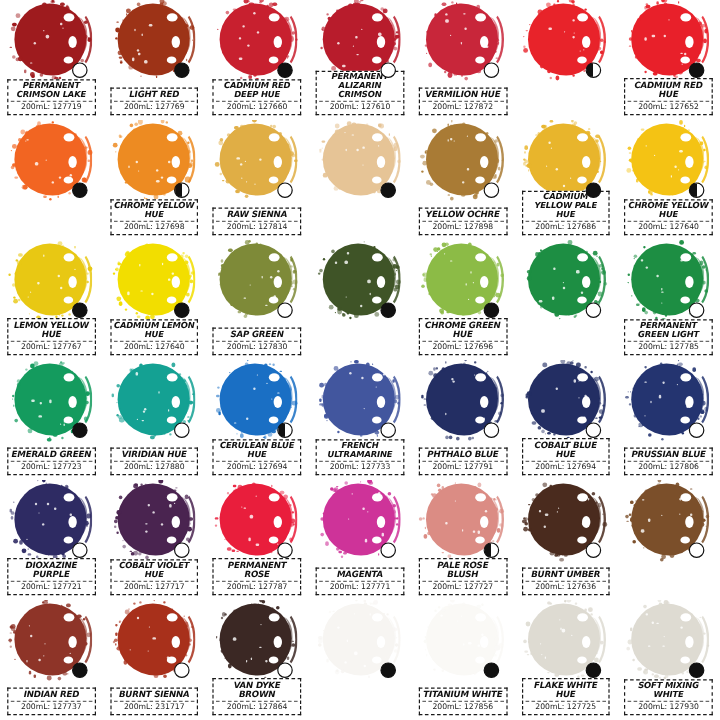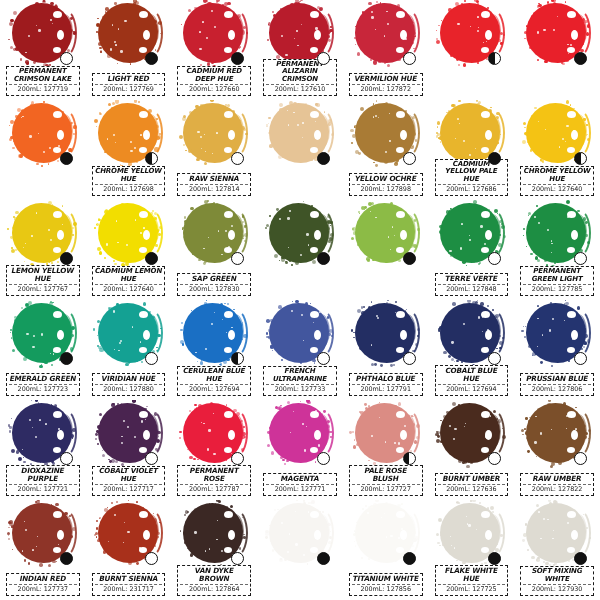--- a/index.html
+++ b/index.html
@@ -465,20 +465,24 @@
           <span class="sp" style="width: 0.980547px; height: 0.980547px; left: 43.7434px; top: 50.6279px; background: rgb(255, 255, 255); opacity: 0.8;"></span>
           <span class="sp" style="width: 2.40123px; height: 2.40123px; left: 12.3927px; top: 29.4383px; background: rgb(255, 255, 255); opacity: 0.8;"></span>
           <span class="sp" style="width: 2.51531px; height: 2.51531px; left: 19.2572px; top: 26.8923px; background: rgb(255, 255, 255); opacity: 0.8;"></span>
           <span class="sp" style="width: 1.56466px; height: 1.56466px; left: 43.1506px; top: 41.7145px; background: rgb(255, 255, 255); opacity: 0.8;"></span>
           <span class="nick1"></span>
           <span class="nick2"></span>
           <span class="nick3"></span>
         </div>
       </div>
       <div class="marker filled"></div>
+      <div class="label-box">
+        <div class="label-name">CADMIUM RED HUE</div>
+        <div class="label-code">200mL: 127652</div>
+      </div>
     </div>
     <div class="swatch-cell">
       <div class="blob-wrap">
         <div class="blob" style="color: rgb(242, 101, 34);">
           <div class="body" style="background: rgb(242, 101, 34);"></div>
           <div class="arc"></div>
           <div class="arc2"></div>
           <span class="sp" style="width: 1.30124px; height: 1.30124px; left: 63.3819px; top: 31.2191px; background: rgb(242, 101, 34); opacity: 0.55;"></span>
           <span class="sp" style="width: 4.09961px; height: 4.09961px; left: 58.3648px; top: 46.3664px; background: rgb(242, 101, 34); opacity: 0.85;"></span>
           <span class="sp" style="width: 3.21807px; height: 3.21807px; left: 63.608px; top: 23.4034px; background: rgb(242, 101, 34); opacity: 0.84;"></span>
@@ -1049,20 +1053,24 @@
           <span class="sp" style="width: 1.05513px; height: 1.05513px; left: 16.8947px; top: 8.59039px; background: rgb(255, 255, 255); opacity: 0.8;"></span>
           <span class="sp" style="width: 1.72658px; height: 1.72658px; left: 36.8535px; top: 46.6868px; background: rgb(255, 255, 255); opacity: 0.8;"></span>
           <span class="sp" style="width: 1.64193px; height: 1.64193px; left: 22.4102px; top: 14.548px; background: rgb(255, 255, 255); opacity: 0.8;"></span>
           <span class="sp" style="width: 1.1536px; height: 1.1536px; left: 35.0436px; top: 34.397px; background: rgb(255, 255, 255); opacity: 0.8;"></span>
           <span class="nick1"></span>
           <span class="nick2"></span>
           <span class="nick3"></span>
         </div>
       </div>
       <div class="marker filled"></div>
+      <div class="label-box">
+        <div class="label-name">CHROME GREEN HUE</div>
+        <div class="label-code">200mL: 127696</div>
+      </div>
     </div>
     <div class="swatch-cell">
       <div class="blob-wrap">
         <div class="blob" style="color: rgb(29, 142, 67);">
           <div class="body" style="background: rgb(29, 142, 67);"></div>
           <div class="arc"></div>
           <div class="arc2"></div>
           <span class="sp" style="width: 1.87506px; height: 1.87506px; left: 60.733px; top: 32.2198px; background: rgb(29, 142, 67); opacity: 0.98;"></span>
           <span class="sp" style="width: 2.40113px; height: 2.40113px; left: 11.0925px; top: 52.311px; background: rgb(29, 142, 67); opacity: 0.45;"></span>
           <span class="sp" style="width: 1.15701px; height: 1.15701px; left: 11.2353px; top: 5.54849px; background: rgb(29, 142, 67); opacity: 0.81;"></span>
@@ -1095,24 +1103,20 @@
           <span class="sp" style="width: 2.11134px; height: 2.11134px; left: 21.6573px; top: 45.4206px; background: rgb(255, 255, 255); opacity: 0.8;"></span>
           <span class="sp" style="width: 2.27035px; height: 2.27035px; left: 10.8919px; top: 48.1241px; background: rgb(255, 255, 255); opacity: 0.8;"></span>
           <span class="sp" style="width: 1.71915px; height: 1.71915px; left: 22.6729px; top: 20.8527px; background: rgb(255, 255, 255); opacity: 0.8;"></span>
           <span class="sp" style="width: 1.56934px; height: 1.56934px; left: 30.868px; top: 37.4538px; background: rgb(255, 255, 255); opacity: 0.8;"></span>
           <span class="nick1"></span>
           <span class="nick2"></span>
           <span class="nick3"></span>
         </div>
       </div>
       <div class="marker hollow"></div>
-      <div class="label-box">
-        <div class="label-name">TERRE VERTE</div>
-        <div class="label-code">200mL: 127848</div>
-      </div>
     </div>
     <div class="swatch-cell">
       <div class="blob-wrap">
         <div class="blob" style="color: rgb(29, 142, 67);">
           <div class="body" style="background: rgb(29, 142, 67);"></div>
           <div class="arc"></div>
           <div class="arc2"></div>
           <span class="sp" style="width: 2.45621px; height: 2.45621px; left: 61.0742px; top: 32.0905px; background: rgb(29, 142, 67); opacity: 0.61;"></span>
           <span class="sp" style="width: 1.19292px; height: 1.19292px; left: 9.18359px; top: 49.3764px; background: rgb(29, 142, 67); opacity: 0.6;"></span>
           <span class="sp" style="width: 2.85192px; height: 2.85192px; left: 60.7332px; top: 19.2098px; background: rgb(29, 142, 67); opacity: 0.81;"></span>
@@ -1845,24 +1849,20 @@
           <span class="sp" style="width: 1.75456px; height: 1.75456px; left: 51.0964px; top: 25.8737px; background: rgb(255, 255, 255); opacity: 0.8;"></span>
           <span class="sp" style="width: 1.42703px; height: 1.42703px; left: 41.4679px; top: 25.6847px; background: rgb(255, 255, 255); opacity: 0.8;"></span>
           <span class="sp" style="width: 1.07743px; height: 1.07743px; left: 26.6142px; top: 27.4223px; background: rgb(255, 255, 255); opacity: 0.8;"></span>
           <span class="sp" style="width: 2.40551px; height: 2.40551px; left: 10.2342px; top: 39.3069px; background: rgb(255, 255, 255); opacity: 0.8;"></span>
           <span class="nick1"></span>
           <span class="nick2"></span>
           <span class="nick3"></span>
         </div>
       </div>
       <div class="marker hollow"></div>
-      <div class="label-box">
-        <div class="label-name">RAW UMBER</div>
-        <div class="label-code">200mL: 127822</div>
-      </div>
     </div>
     <div class="swatch-cell">
       <div class="blob-wrap">
         <div class="blob" style="color: rgb(142, 52, 40);">
           <div class="body" style="background: rgb(142, 52, 40);"></div>
           <div class="arc"></div>
           <div class="arc2"></div>
           <span class="sp" style="width: 1.57348px; height: 1.57348px; left: 60.9691px; top: 34.1993px; background: rgb(142, 52, 40); opacity: 0.46;"></span>
           <span class="sp" style="width: 2.26983px; height: 2.26983px; left: 27.4145px; top: -3.66521px; background: rgb(142, 52, 40); opacity: 0.65;"></span>
           <span class="sp" style="width: 2.6756px; height: 2.6756px; left: 1.62316px; top: 23.235px; background: rgb(142, 52, 40); opacity: 0.77;"></span>

